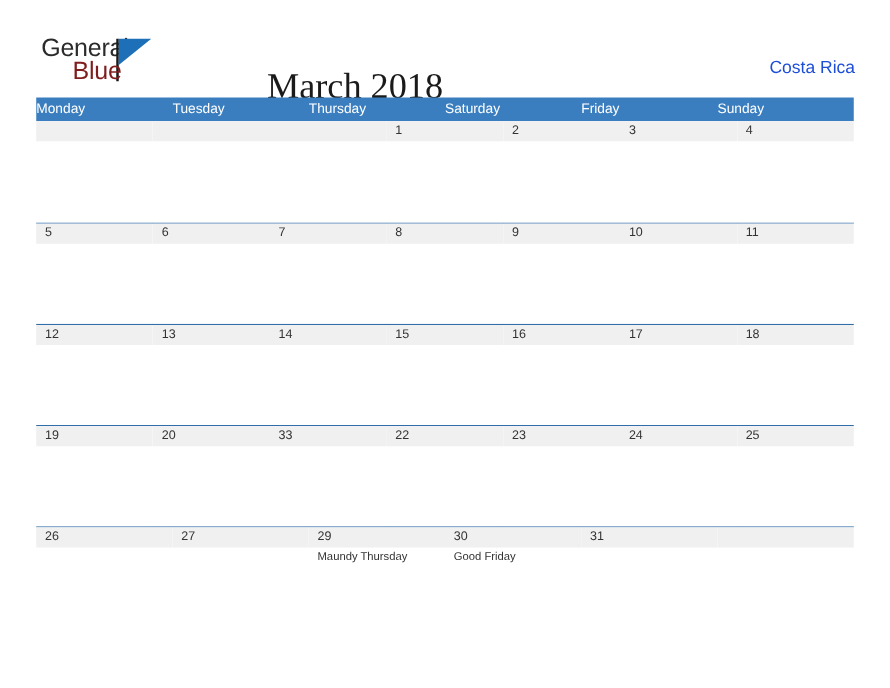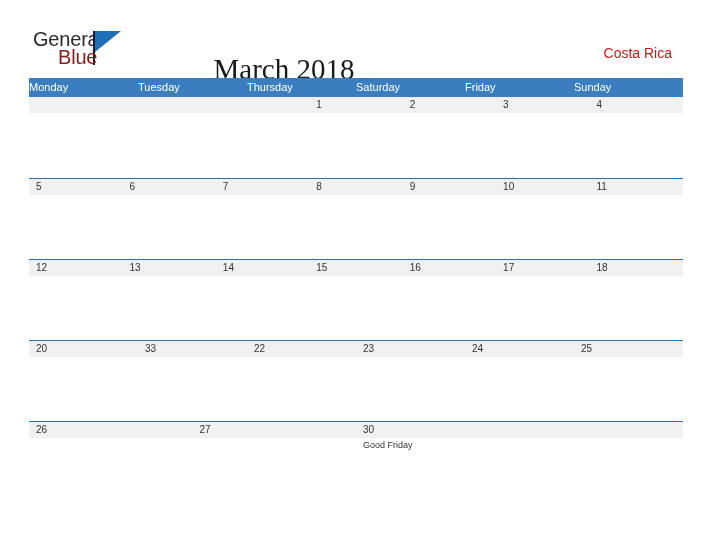--- a/index.html
+++ b/index.html
@@ -85,24 +85,24 @@
     text-align: center;
     font-size: 29px;
     color: #1a1a1a;
     font-family: Liberation Serif, serif;
     letter-spacing: 0px;
     margin-top: 23px;
   }
 
   .region {
     position: absolute;
-    right: 40px;
+    right: 28px;
     top: 45px;
     font-size: 14px;
-    color: #b91c1c;
+    color: #1d4ed8;
     font-family: "Liberation Sans", sans-serif;
   }
 
   
   .calendar {
     position: absolute;
     left: 29px;
     top: 78px;
     width: 654px;
   }
@@ -316,20 +316,25 @@
       <div class="day-cell">
           <span class="day-band"></span>
           <span class="day-number">18</span>
           <span class="day-event"></span>
         </div>
     </div>
 
     <div class="week-row">
       <div class="day-cell">
           <span class="day-band"></span>
+          <span class="day-number">19</span>
+          <span class="day-event"></span>
+        </div>
+      <div class="day-cell">
+          <span class="day-band"></span>
           <span class="day-number">20</span>
           <span class="day-event"></span>
         </div>
       <div class="day-cell">
           <span class="day-band"></span>
           <span class="day-number">33</span>
           <span class="day-event"></span>
         </div>
       <div class="day-cell">
           <span class="day-band"></span>
@@ -356,26 +361,36 @@
     <div class="week-row">
       <div class="day-cell">
           <span class="day-band"></span>
           <span class="day-number">26</span>
           <span class="day-event"></span>
         </div>
       <div class="day-cell">
           <span class="day-band"></span>
           <span class="day-number">27</span>
           <span class="day-event"></span>
+        </div>
+      <div class="day-cell">
+          <span class="day-band"></span>
+          <span class="day-number">29</span>
+          <span class="day-event">Maundy Thursday</span>
         </div>
       <div class="day-cell">
           <span class="day-band"></span>
           <span class="day-number">30</span>
           <span class="day-event">Good Friday</span>
         </div>
+      <div class="day-cell">
+          <span class="day-band"></span>
+          <span class="day-number">31</span>
+          <span class="day-event"></span>
+        </div>
       <div class="day-cell empty">
           <span class="day-band"></span>
           <span class="day-number"></span>
           <span class="day-event"></span>
         </div>
     </div>
 
   </div>
 
 </div>

